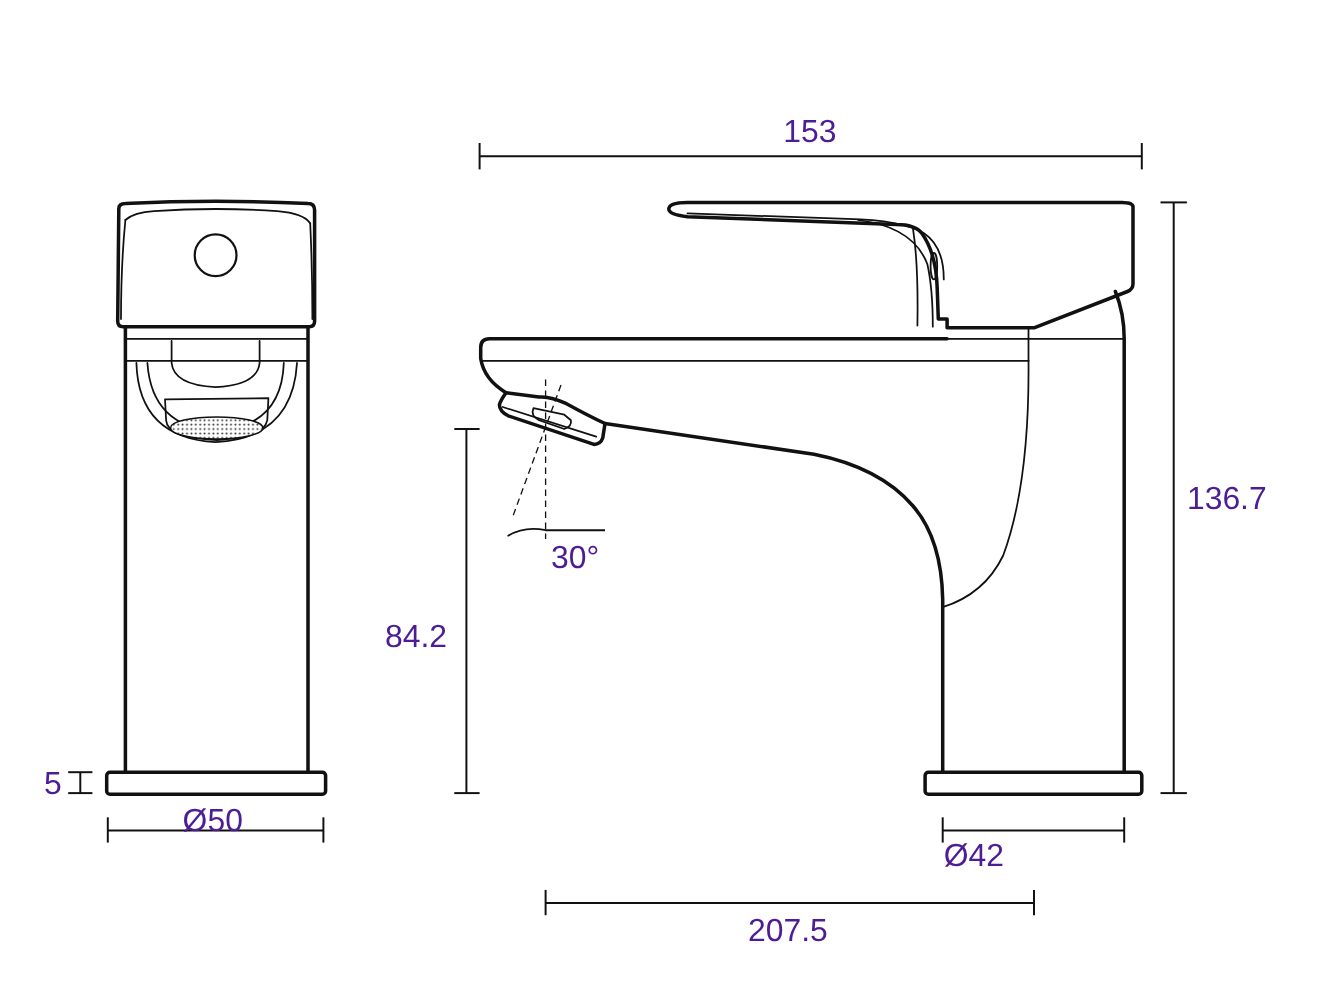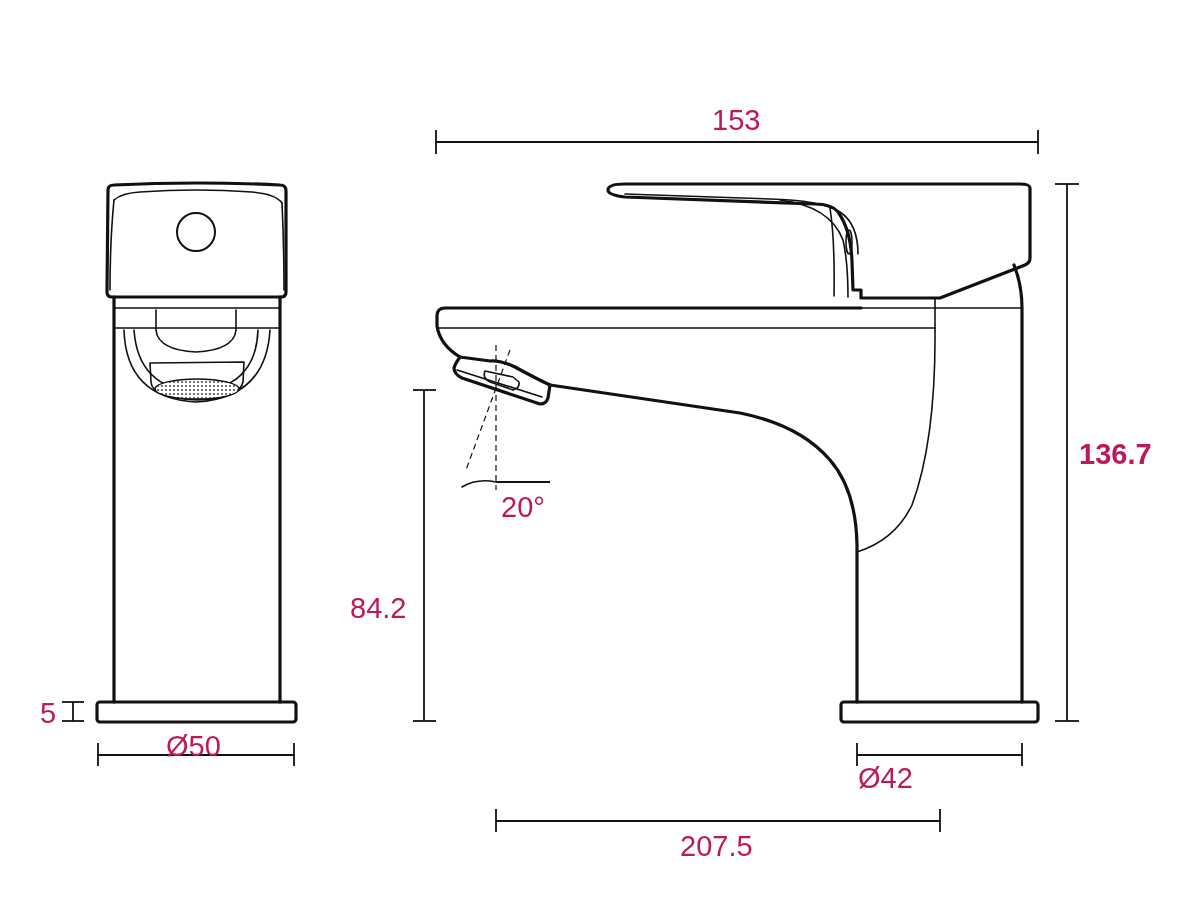--- a/index.html
+++ b/index.html
@@ -2,21 +2,21 @@
 <html><head>
   <meta charset="utf-8">
   <style>
     html, body { margin: 0; padding: 0; background: #ffffff; }
     body { width: 1200px; height: 900px; overflow: hidden; position: relative; font-family: "Liberation Sans", sans-serif; }
     #drawing { position: absolute; left: 0; top: 0; width: 1200px; height: 900px; }
     .thick { fill: none; stroke: #111; stroke-width: 3.2; stroke-linejoin: round; stroke-linecap: round; }
     .thin { fill: none; stroke: #111; stroke-width: 1.6; stroke-linejoin: round; stroke-linecap: round; }
     .dim { fill: none; stroke: #111; stroke-width: 1.8; }
     .dash { fill: none; stroke: #111; stroke-width: 1.2; stroke-dasharray: 6 4; }
-    .label { position: absolute; font-family: "Liberation Sans", sans-serif; font-size: 29px; color: #be185d; line-height: 1; white-space: nowrap; }
+    .label { position: absolute; font-family: "Liberation Sans", sans-serif; font-size: 29px; color: #4c1d95; line-height: 1; white-space: nowrap; }
     .mesh { fill: url(#meshpat); stroke: #111; stroke-width: 1.4; }
   </style>
 </head>
 <body>
 
 <svg id="drawing" viewBox="0 0 1200 900" xmlns="http://www.w3.org/2000/svg">
   <defs>
     <pattern id="meshpat" width="4" height="4" patternUnits="userSpaceOnUse">
       <rect width="4" height="4" fill="#fff"></rect>
       <circle cx="2" cy="2" r="0.9" fill="#333"></circle>
@@ -113,19 +113,19 @@
 
     <g>
       <line class="dim" x1="496" y1="821" x2="940" y2="821"></line>
       <line class="dim" x1="496" y1="809" x2="496" y2="832"></line>
       <line class="dim" x1="940" y1="809" x2="940" y2="832"></line>
     </g>
   </g>
 </svg>
 
 <div class="label" style="left:712px; top:106px;">153</div>
-<div class="label" style="left:1079px; top:440px;font-weight:bold;">136.7</div>
-<div class="label" style="left:350px; top:565px;margin-top:29px;">84.2</div>
-<div class="label" style="left:501px; top:493px;">20°</div>
+<div class="label" style="left:1079px; top:440px;">136.7</div>
+<div class="label" style="left:350px; top:565px;">84.2</div>
+<div class="label" style="left:501px; top:493px;">30°</div>
 <div class="label" style="left:40px; top:699px;">5</div>
 <div class="label" style="left:166px; top:732px;">Ø50</div>
 <div class="label" style="left:858px; top:764px;">Ø42</div>
 <div class="label" style="left:680px; top:832px;">207.5</div>
 
 </body></html>

